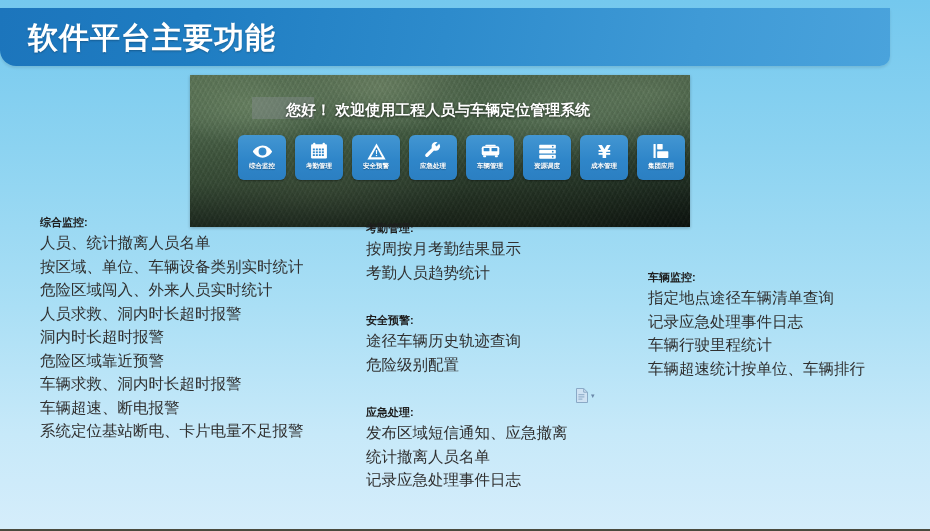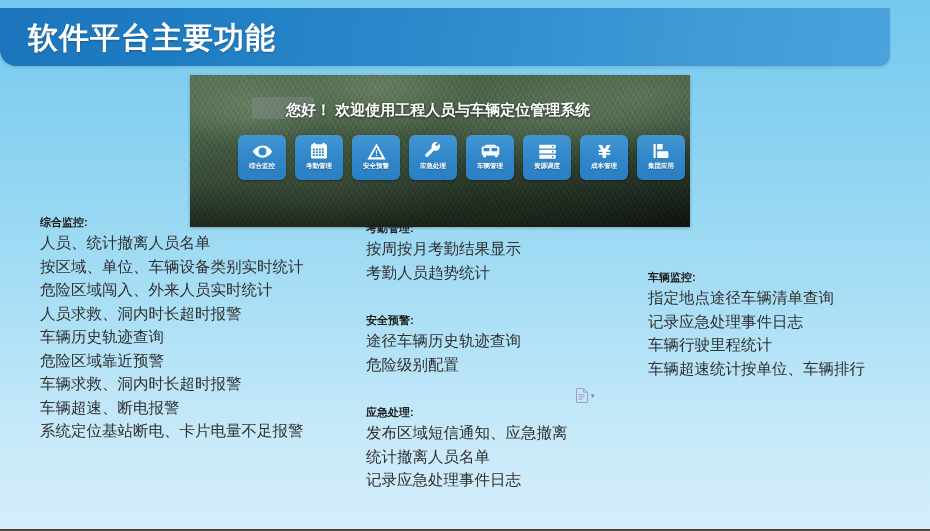--- a/index.html
+++ b/index.html
@@ -312,21 +312,21 @@
     </div>
   </div>
 
   <div class="col col-1">
     <div class="grp">
       <div class="grp-title">综合监控:</div>
       <div class="grp-item">人员、统计撤离人员名单</div>
       <div class="grp-item">按区域、单位、车辆设备类别实时统计</div>
       <div class="grp-item">危险区域闯入、外来人员实时统计</div>
       <div class="grp-item">人员求救、洞内时长超时报警</div>
-      <div class="grp-item">车辆历史轨迹查询</div>
+      <div class="grp-item">洞内时长超时报警</div>
       <div class="grp-item">危险区域靠近预警</div>
       <div class="grp-item">车辆求救、洞内时长超时报警</div>
       <div class="grp-item">车辆超速、断电报警</div>
       <div class="grp-item">系统定位基站断电、卡片电量不足报警</div>
     </div>
   </div>
 
   <div class="col col-2">
     <div class="grp">
       <div class="grp-title">考勤管理:</div>

